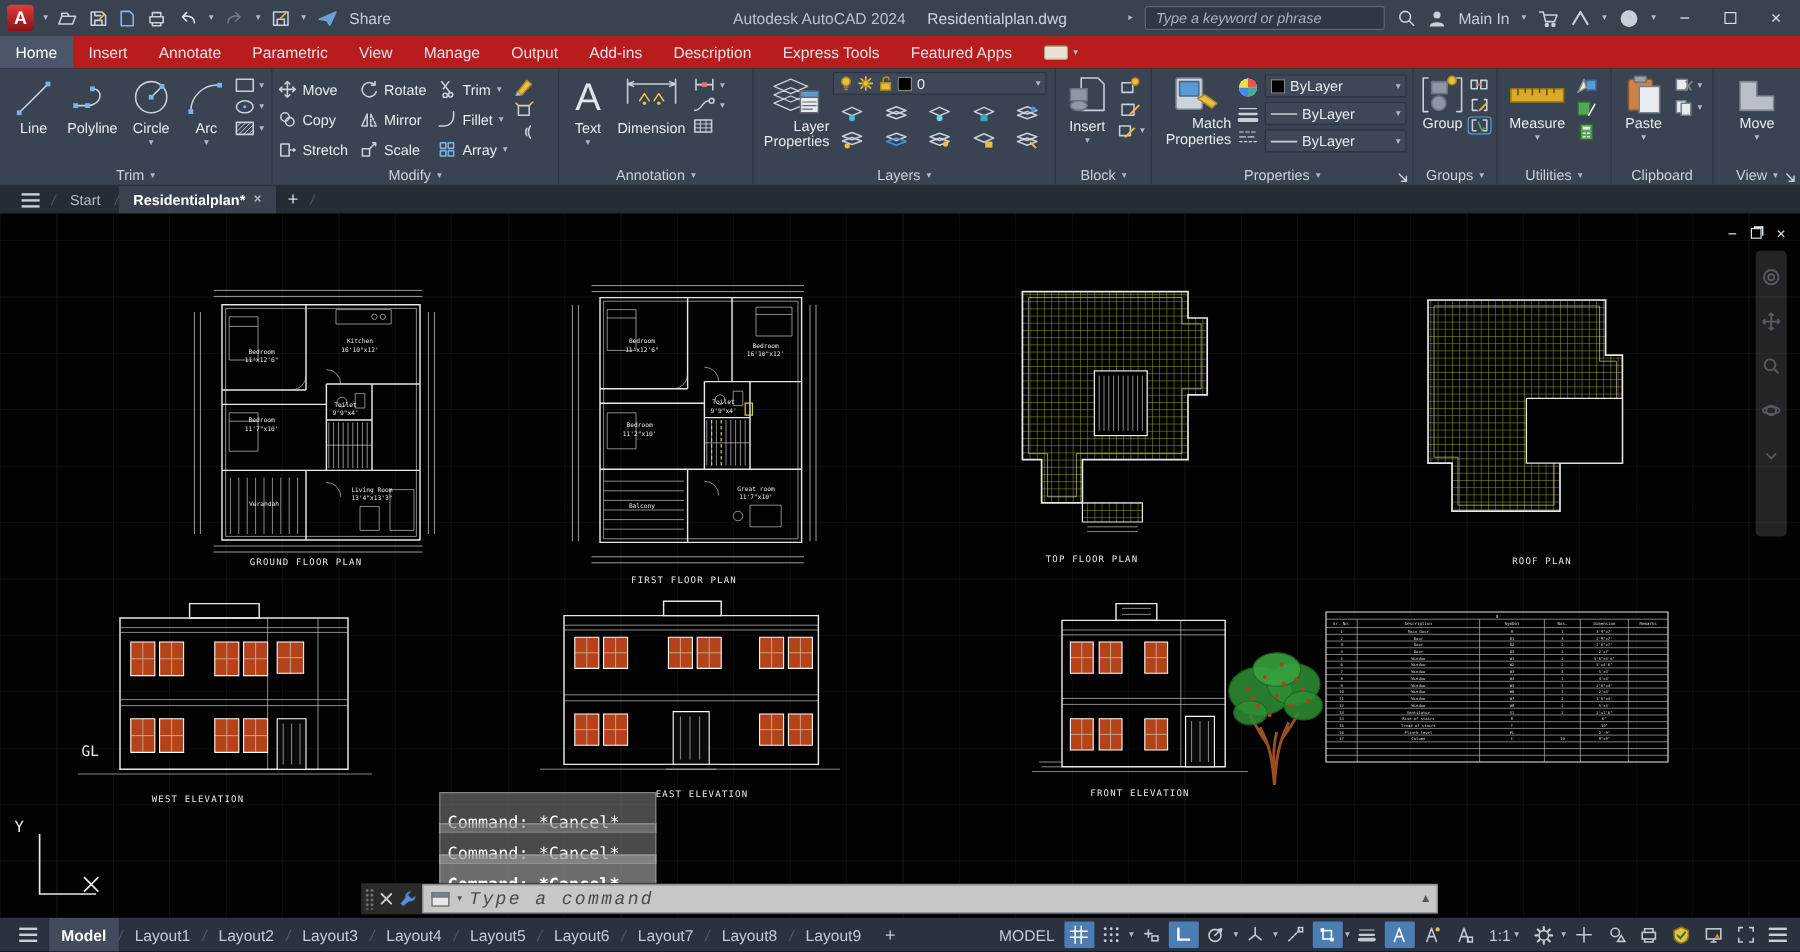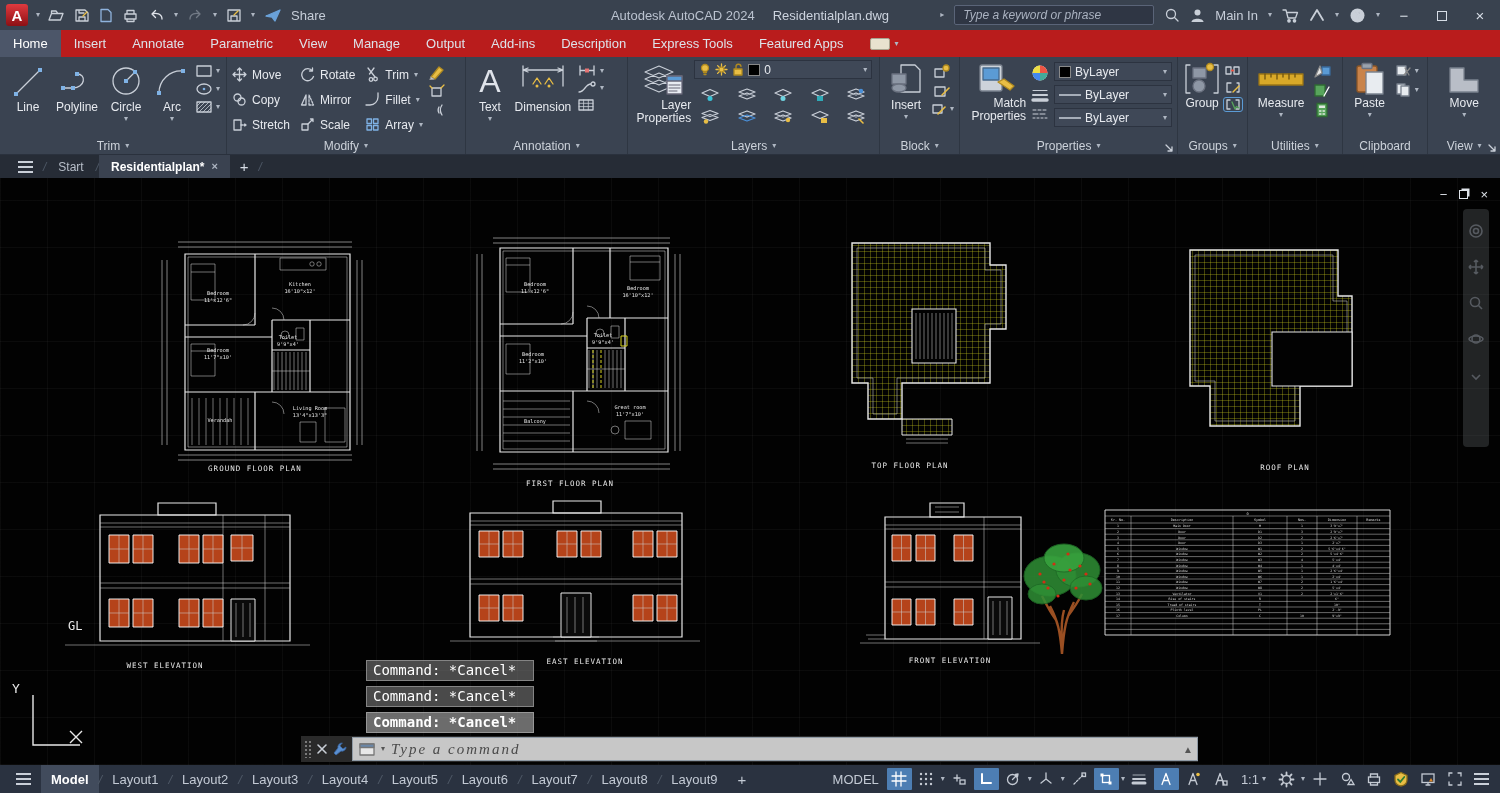--- a/index.html
+++ b/index.html
@@ -54,25 +54,25 @@
   .viewport{position:relative;flex:1;background:#020202;overflow:hidden;
     background-image:repeating-linear-gradient(0deg,rgba(255,255,255,.035) 0 1px,transparent 1px 47px),repeating-linear-gradient(90deg,rgba(255,255,255,.035) 0 1px,transparent 1px 47px)}
   .cad{position:absolute;inset:0}
   .cad path,.cad rect,.cad line,.cad circle,.cad ellipse{vector-effect:non-scaling-stroke}
   .planlabel{position:absolute;color:#e8e8e8;font-family:"DejaVu Sans Mono",monospace;font-size:7.5px;letter-spacing:1px;text-align:center}
   .gl{position:absolute;color:#e8e8e8;font-family:"DejaVu Sans Mono",monospace;font-size:12px}
   .vpctrl{position:absolute;top:9px;right:12px;display:flex;gap:12px;color:#dfe4ea;font-size:13px;align-items:center}
   .restore{width:9px;height:9px;border:1.3px solid #dfe4ea;box-shadow:2px -2px 0 -0.5px #dfe4ea;display:inline-block}
   .navbar{position:absolute;right:11px;top:31px;width:26px;height:238px;background:rgba(110,115,120,.30);border-radius:4px;display:flex;flex-direction:column;align-items:center;gap:16px;padding-top:14px}
   .navbar .nic svg{stroke:#565a60;fill:none;stroke-width:1.6}
-  .cmdline{position:absolute;left:366px;width:168px;height:21px;background:rgba(128,128,128,.58);border:1px solid rgba(205,205,205,.45);color:#fff;font-family:"DejaVu Sans Mono",monospace;font-size:14px;line-height:19px;padding:0 6px;white-space:nowrap}
+  .cmdline{position:absolute;left:366px;width:181px;height:21px;background:rgba(128,128,128,.58);border:1px solid rgba(205,205,205,.45);color:#fff;font-family:"DejaVu Sans Mono",monospace;font-size:14px;line-height:19px;padding:16px 6px;white-space:nowrap}
   .cmdbar{position:absolute;left:301px;top:558px;width:897px;height:26px;display:flex;align-items:center;background:#2a2a2a;gap:4px;padding-left:3px}
   .grip{width:8px;height:18px;background-image:radial-gradient(#7a7a7a 1px,transparent 1.2px);background-size:4px 4px}
   .cmdfield{flex:1;height:24px;background:#c7c7c7;border:1px solid #8f9aa5;display:flex;align-items:center;gap:6px;padding:0 6px;position:relative}
-  .cmdinput{flex:1;background:transparent;border:none;outline:none;font-family:Liberation Serif, serif;font-style:italic;font-size:15px;color:#7f1d1d;letter-spacing:2px}
+  .cmdinput{flex:1;background:transparent;border:none;outline:none;font-family:Liberation Mono, monospace;font-style:italic;font-size:15px;color:#7f1d1d;letter-spacing:2px}
   .cmdinput::placeholder{color:#4a4a4a;font-style:italic}
   .cmdup{position:absolute;right:4px;color:#555;font-size:10px}
   
   .statusbar{height:28px;background:#2a3240;display:flex;align-items:stretch;padding:0 6px;flex:0 0 28px;color:#c3cad4;font-size:13px}
   .stab{display:flex;align-items:center;padding:0 10px}
   .stab.active{background:#414b5c;color:#fff;font-weight:bold}
   .ssep{display:flex;align-items:center;color:#4e5866;font-style:italic}
   .sright{margin-left:auto;display:flex;align-items:center;gap:2px}
   .sic{width:25px;height:22px;display:flex;align-items:center;justify-content:center;border-radius:1px}
   .sic svg{stroke:#c4cad3;fill:none;stroke-width:1.3;stroke-linecap:round}

